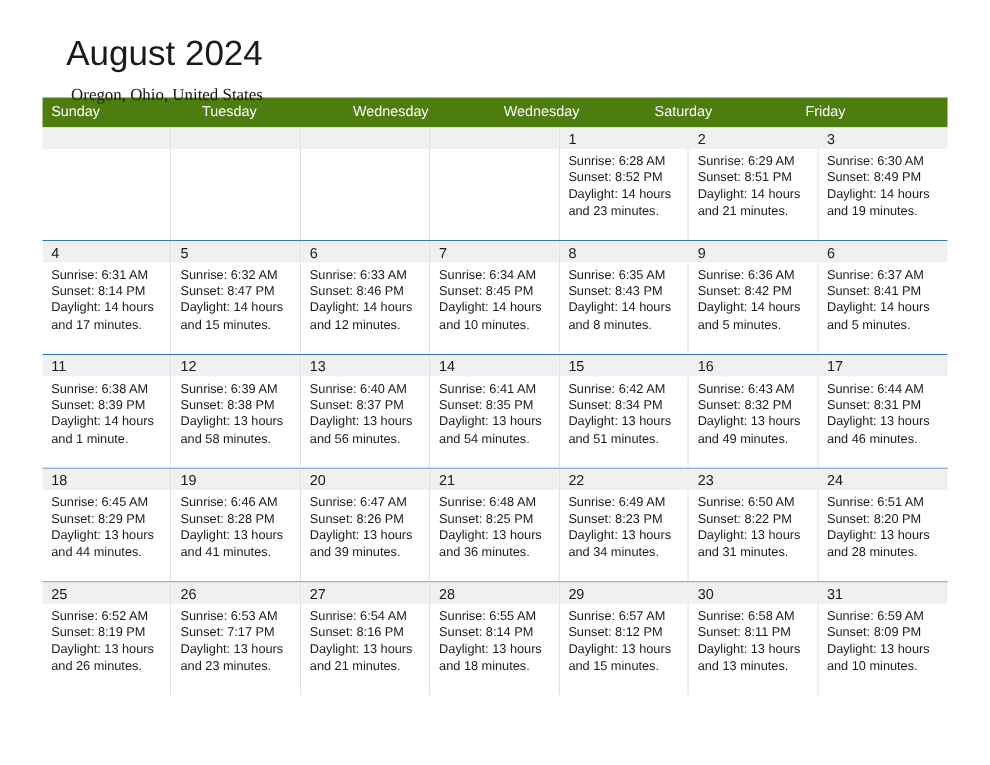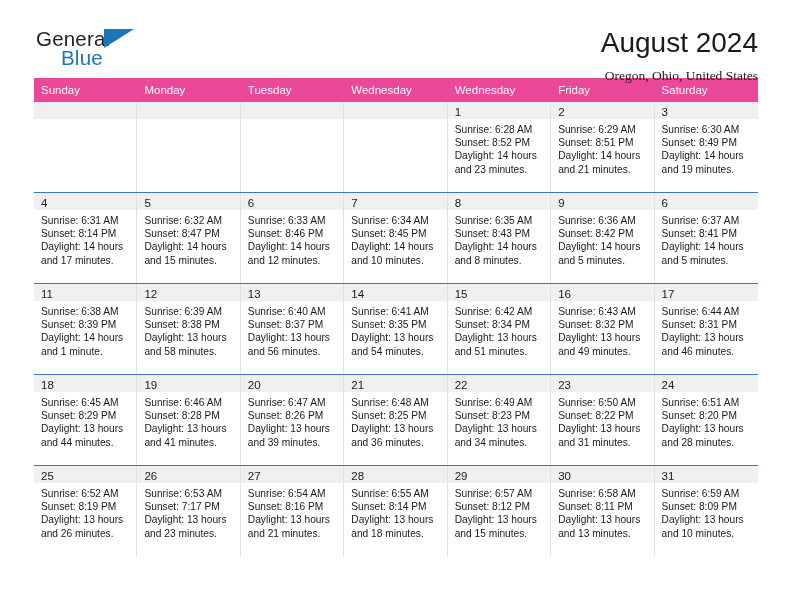--- a/index.html
+++ b/index.html
@@ -87,22 +87,22 @@
     font-family: Liberation Serif, serif;
   }
 
   
   .calendar {
     margin-top: 6px;
     width: 724px;
   }
   .dow-row {
     display: grid;
-    grid-template-columns: repeat(7, 1fr);
-    background: #ec4899;
+    grid-template-columns: repeat(6, 1fr);
+    background: #4d7c0f;
   }
   .dow {
     color: #ffffff;
     font-size: 11.5px;
     padding: 5px 0 5px 7px;
     line-height: 14px;
     box-sizing: border-box;
   }
 
   .week {
@@ -145,43 +145,37 @@
     white-space: nowrap;
   }
 </style>
 </head>
 <body>
 
 <div class="page">
 
   <div class="top">
 
-    <div class="logo">
-      <span class="logo-general">General</span>
-      <span class="logo-tri"></span>
-      <span class="logo-blue">Blue</span>
-    </div>
 
     <div class="titles">
       <div class="cal-title">August 2024</div>
       <div class="cal-sub">Oregon, Ohio, United States</div>
     </div>
 
   </div>
 
   <div class="calendar">
 
     <div class="dow-row">
       <div class="dow">Sunday</div>
-      <div class="dow">Monday</div>
       <div class="dow">Tuesday</div>
       <div class="dow">Wednesday</div>
       <div class="dow">Wednesday</div>
+      <div class="dow">Saturday</div>
       <div class="dow">Friday</div>
-      <div class="dow">Saturday</div>
     </div>
 
     <div id="weeks-container">
         <div class="week first">
           <div class="cell empty">
             <div class="daynum-band"><span class="daynum"></span></div>
           </div>
           <div class="cell empty">
             <div class="daynum-band"><span class="daynum"></span></div>
           </div>

